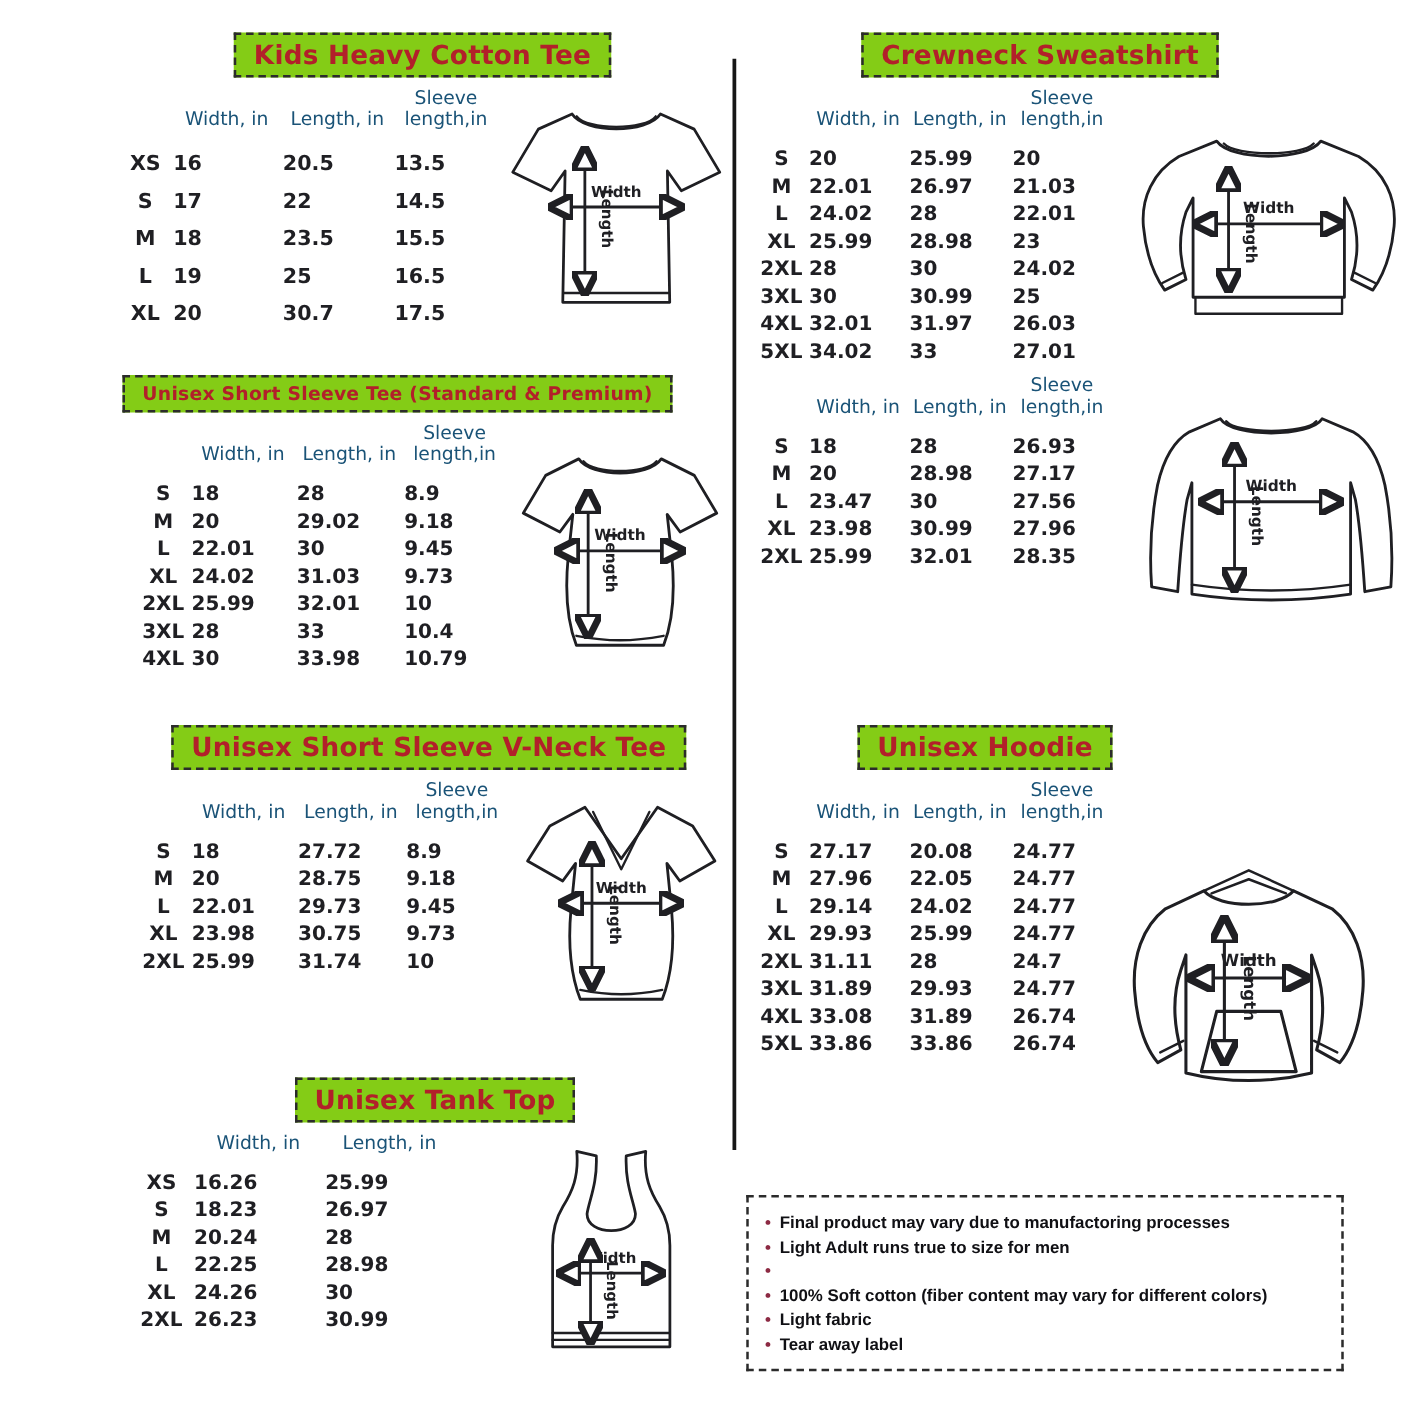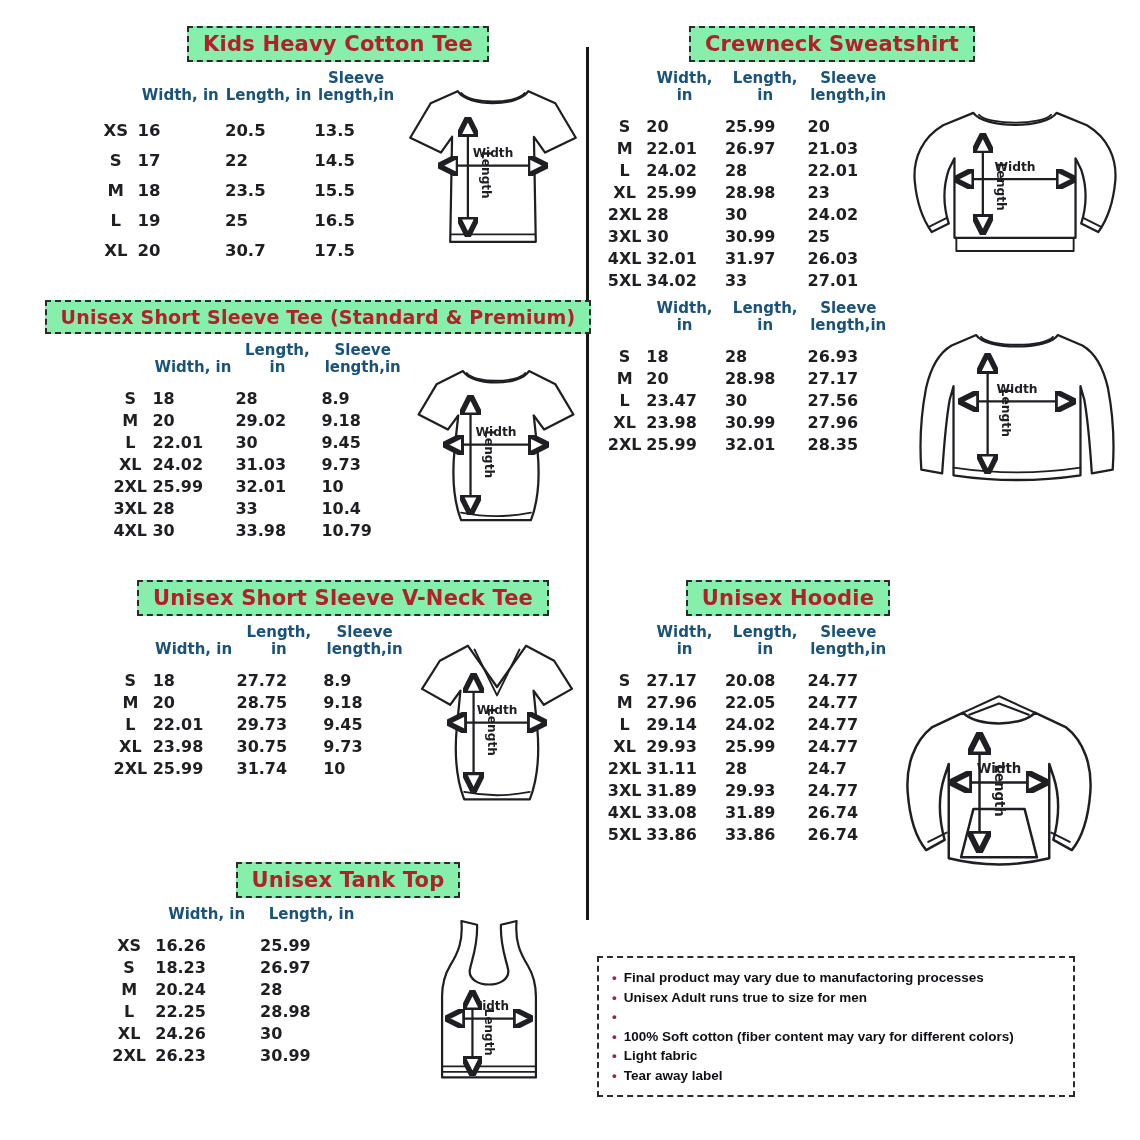--- a/index.html
+++ b/index.html
@@ -10,29 +10,29 @@
     display:flex;
   }
   .col{padding-top:26px;}
   .col.left{width:586px;}
   .col.right{flex:1;padding-left:8px;}
   .divider{width:3px;background:#161616;margin-top:47px;height:873px;flex:0 0 3px;}
   .sec{position:relative;}
   .h274{height:274px;} .h280{height:280px;} .h282{height:282px;} .h352{height:352px;}
   .title-row{text-align:center;margin-bottom:8px;}
   .sec-title{
-    display:inline-block;border:2px dashed #2b2b2b;background:#86efac;
+    display:inline-block;border:2px dashed #2b2b2b;background:#84cc16;
     padding:4px 14px;color:#b2202a;font-size:21px;font-weight:700;letter-spacing:.2px;
     white-space:nowrap;
   }
-  .sec-title.small{font-size:19px;}
+  .sec-title.small{font-size:15px;}
   .content{display:flex;align-items:flex-start;}
   .size-table{border-collapse:collapse;font-weight:700;color:#1f1f23;}
   .size-table th{
-    color:#1a5377;font-size:15px;font-weight:700;text-align:center;
+    color:#1a5377;font-size:15px;font-weight:400;text-align:center;
     vertical-align:bottom;padding:0 2px 12px 0;white-space:pre-line;line-height:1.12;
   }
   .size-table th.sz{width:46px;}
   .size-table th.c{width:96px;}
   .size-table th.cs{width:88px;}
   .size-table td{font-size:16.5px;padding:2px 2px 2px 0;text-align:left;}
   .size-table td.sz{text-align:center;}
   .size-table.roomy td{padding:5.5px 2px 5.5px 0;}
   .size-table.tight td{font-size:16px;padding:1.5px 2px 1.5px 0;}
   .garment{flex:0 0 auto;}
@@ -625,21 +625,21 @@
     <div class="notes">
       <ul>
 
           <li class="note-item">
             <span class="bullet">•</span>
             <span class="note-text">Final product may vary due to manufactoring processes</span>
           </li>
 
           <li class="note-item">
             <span class="bullet">•</span>
-            <span class="note-text">Unisex Adult runs true to size for men</span>
+            <span class="note-text">Light Adult runs true to size for men</span>
           </li>
 
           <li class="note-item">
             <span class="bullet">•</span>
           </li>
 
           <li class="note-item">
             <span class="bullet">•</span>
             <span class="note-text">100% Soft cotton (fiber content may vary for different colors)</span>
           </li>

